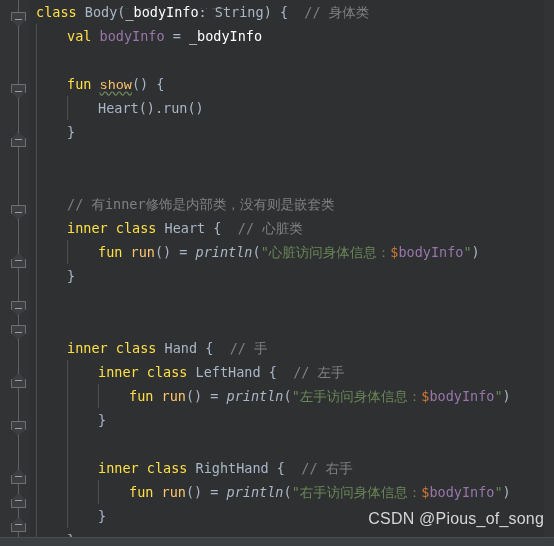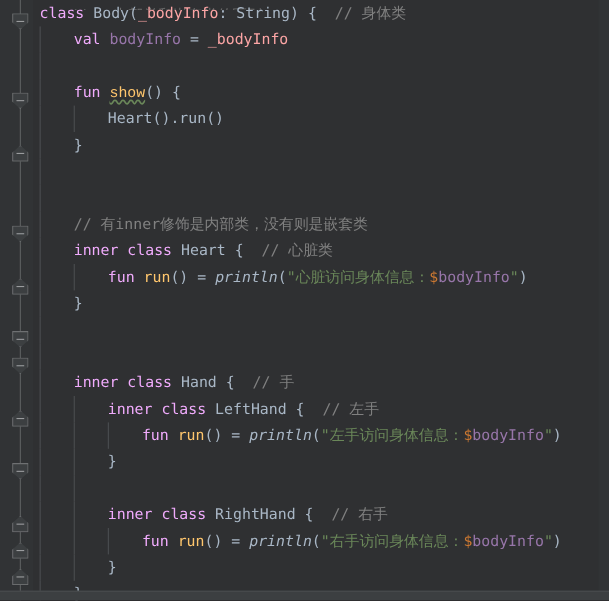--- a/index.html
+++ b/index.html
@@ -86,26 +86,26 @@
   
   .iguide {
     position: absolute;
     top: 0;
     width: 1px;
     height: 24px;
     background: #4b4e50;
   }
 
   
-  .kw       { color: #f0abfc; }        
+  .kw       { color: #fde047; }        
   .type     { color: #a9b7c6; }        
   .prop     { color: #9876aa; }        
   .fn       { color: #ffc66d; }        
   .fnstd    { color: #a9b7c6; font-style: italic; } 
-  .param    { color: #fca5a5; }
+  .param    { color: #ffffff; }
   .punc     { color: #a9b7c6; }
   .cmt      { color: #808080; }        
   .str      { color: #6a8759; }        
   .tmpl     { color: #cc7832; }        
   .tmplvar  { color: #9876aa; }        
   .op       { color: #a9b7c6; }
   .brace    { color: #a9b7c6; }
 
   
   .squig {
@@ -199,13 +199,14 @@
   <div id="code"><div class="line"><span style="padding-left: 0px;"><span class="kw">class</span><span class="punc"> </span><span class="type">Body</span><span class="punc">(</span><span class="param">_bodyInfo</span><span class="punc">: </span><span class="type">String</span><span class="punc">) </span><span class="brace">{</span><span class="punc">  </span><span class="cmt">// 身体类</span></span></div><div class="line"><span class="iguide" style="left: 6px;"></span><span style="padding-left: 31px;"><span class="kw">val</span><span class="punc"> </span><span class="prop">bodyInfo</span><span class="op"> = </span><span class="param">_bodyInfo</span></span></div><div class="line"><span class="iguide" style="left: 6px;"></span><span style="padding-left: 31px;"></span></div><div class="line"><span class="iguide" style="left: 6px;"></span><span style="padding-left: 31px;"><span class="kw">fun</span><span class="punc"> </span><span class="fn squig">show</span><span class="punc">() </span><span class="brace">{</span></span></div><div class="line"><span class="iguide" style="left: 6px;"></span><span class="iguide" style="left: 37px;"></span><span style="padding-left: 62px;"><span class="type">Heart</span><span class="punc">().</span><span class="type">run</span><span class="punc">()</span></span></div><div class="line"><span class="iguide" style="left: 6px;"></span><span style="padding-left: 31px;"><span class="brace">}</span></span></div><div class="line"><span class="iguide" style="left: 6px;"></span><span style="padding-left: 31px;"></span></div><div class="line"><span class="iguide" style="left: 6px;"></span><span style="padding-left: 31px;"></span></div><div class="line"><span class="iguide" style="left: 6px;"></span><span style="padding-left: 31px;"><span class="cmt">// 有inner修饰是内部类，没有则是嵌套类</span></span></div><div class="line"><span class="iguide" style="left: 6px;"></span><span style="padding-left: 31px;"><span class="kw">inner</span><span class="punc"> </span><span class="kw">class</span><span class="punc"> </span><span class="type">Heart</span><span class="punc"> </span><span class="brace">{</span><span class="punc">  </span><span class="cmt">// 心脏类</span></span></div><div class="line"><span class="iguide" style="left: 6px;"></span><span class="iguide" style="left: 37px;"></span><span style="padding-left: 62px;"><span class="kw">fun</span><span class="punc"> </span><span class="fn">run</span><span class="punc">() </span><span class="op">= </span><span class="fnstd">println</span><span class="punc">(</span><span class="str">"心脏访问身体信息：</span><span class="tmpl">$</span><span class="tmplvar">bodyInfo</span><span class="str">"</span><span class="punc">)</span></span></div><div class="line"><span class="iguide" style="left: 6px;"></span><span style="padding-left: 31px;"><span class="brace">}</span></span></div><div class="line"><span class="iguide" style="left: 6px;"></span><span style="padding-left: 31px;"></span></div><div class="line"><span class="iguide" style="left: 6px;"></span><span style="padding-left: 31px;"></span></div><div class="line"><span class="iguide" style="left: 6px;"></span><span style="padding-left: 31px;"><span class="kw">inner</span><span class="punc"> </span><span class="kw">class</span><span class="punc"> </span><span class="type">Hand</span><span class="punc"> </span><span class="brace">{</span><span class="punc">  </span><span class="cmt">// 手</span></span></div><div class="line"><span class="iguide" style="left: 6px;"></span><span class="iguide" style="left: 37px;"></span><span style="padding-left: 62px;"><span class="kw">inner</span><span class="punc"> </span><span class="kw">class</span><span class="punc"> </span><span class="type">LeftHand</span><span class="punc"> </span><span class="brace">{</span><span class="punc">  </span><span class="cmt">// 左手</span></span></div><div class="line"><span class="iguide" style="left: 6px;"></span><span class="iguide" style="left: 37px;"></span><span class="iguide" style="left: 68px;"></span><span style="padding-left: 93px;"><span class="kw">fun</span><span class="punc"> </span><span class="fn">run</span><span class="punc">() </span><span class="op">= </span><span class="fnstd">println</span><span class="punc">(</span><span class="str">"左手访问身体信息：</span><span class="tmpl">$</span><span class="tmplvar">bodyInfo</span><span class="str">"</span><span class="punc">)</span></span></div><div class="line"><span class="iguide" style="left: 6px;"></span><span class="iguide" style="left: 37px;"></span><span style="padding-left: 62px;"><span class="brace">}</span></span></div><div class="line"><span class="iguide" style="left: 6px;"></span><span class="iguide" style="left: 37px;"></span><span style="padding-left: 62px;"></span></div><div class="line"><span class="iguide" style="left: 6px;"></span><span class="iguide" style="left: 37px;"></span><span style="padding-left: 62px;"><span class="kw">inner</span><span class="punc"> </span><span class="kw">class</span><span class="punc"> </span><span class="type">RightHand</span><span class="punc"> </span><span class="brace">{</span><span class="punc">  </span><span class="cmt">// 右手</span></span></div><div class="line"><span class="iguide" style="left: 6px;"></span><span class="iguide" style="left: 37px;"></span><span class="iguide" style="left: 68px;"></span><span style="padding-left: 93px;"><span class="kw">fun</span><span class="punc"> </span><span class="fn">run</span><span class="punc">() </span><span class="op">= </span><span class="fnstd">println</span><span class="punc">(</span><span class="str">"右手访问身体信息：</span><span class="tmpl">$</span><span class="tmplvar">bodyInfo</span><span class="str">"</span><span class="punc">)</span></span></div><div class="line"><span class="iguide" style="left: 6px;"></span><span class="iguide" style="left: 37px;"></span><span style="padding-left: 62px;"><span class="brace">}</span></span></div><div class="line"><span class="iguide" style="left: 6px;"></span><span style="padding-left: 31px;"><span class="brace">}</span></span></div></div>
 
   <div id="scrollbar"></div>
 
   <div id="bottomclip">
     
   </div>
 
   <div id="bottombar"></div>
 
+  <div id="watermark">CSDN @Pious_of_song</div>
 </div>
 
 </body></html>

